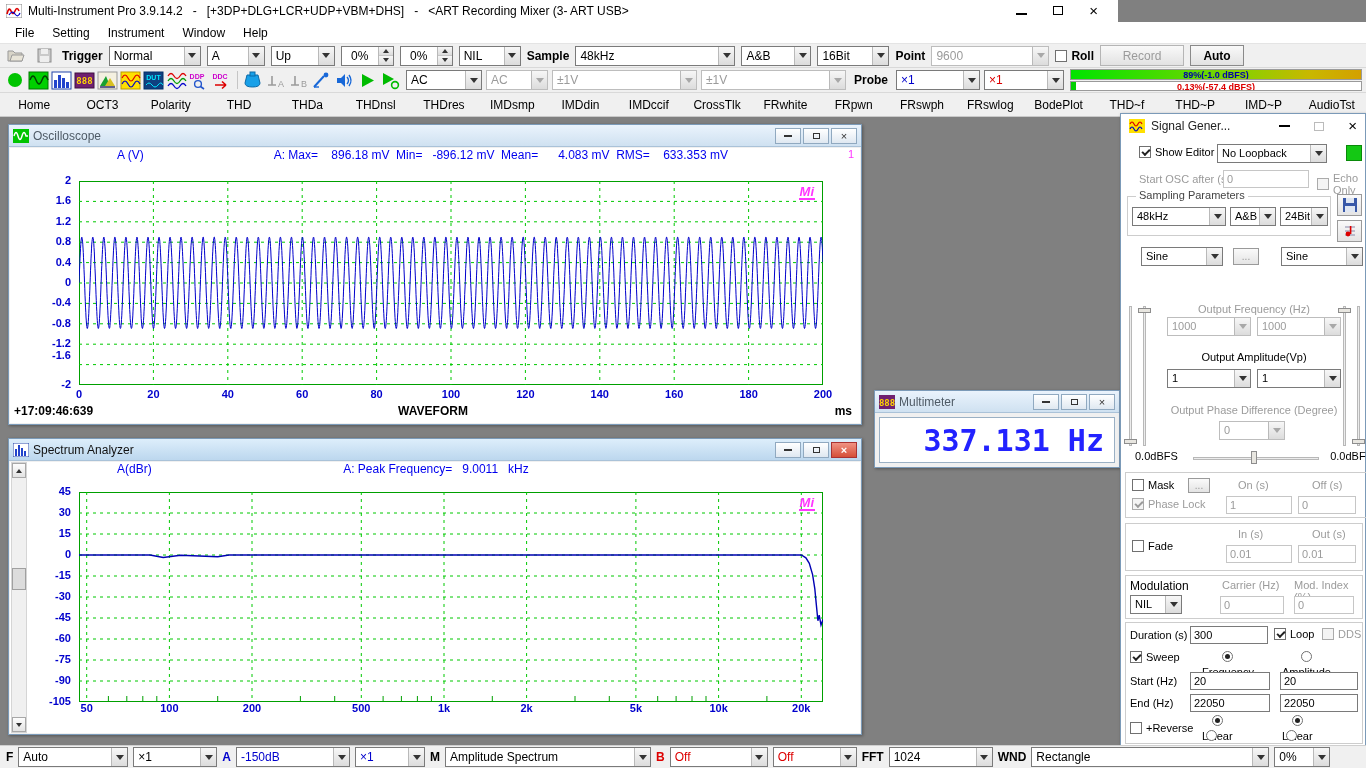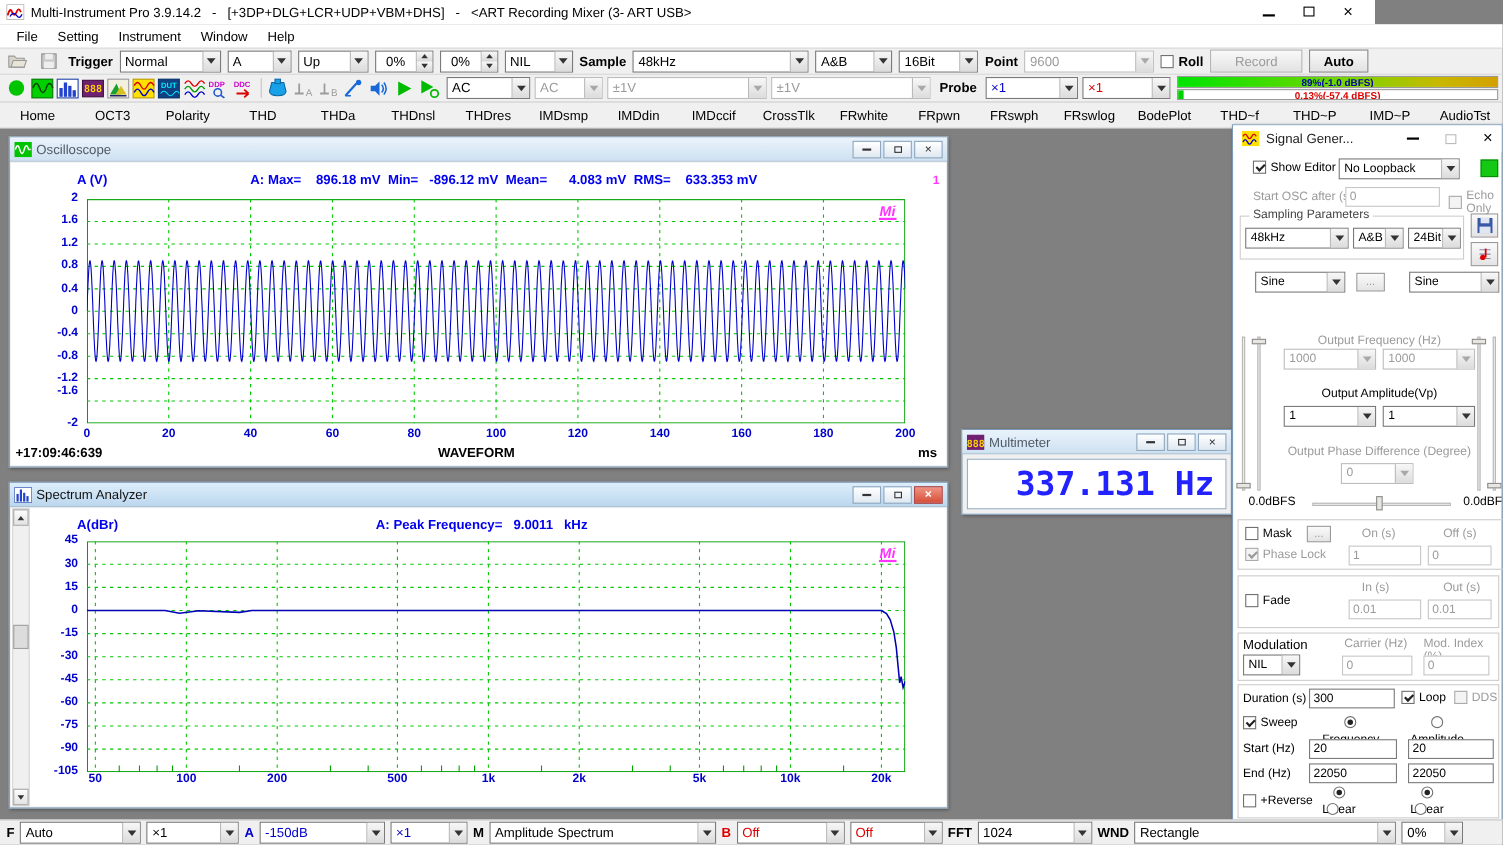--- a/index.html
+++ b/index.html
@@ -1,21 +1,21 @@
 <!DOCTYPE html>
 <html><head>
 <meta charset="utf-8">
 <style>
   * { margin:0; padding:0; box-sizing:border-box; }
   html,body { width:1366px; height:768px; overflow:hidden; background:#808080;
               font-family:"Liberation Sans", sans-serif; font-size:12px; color:#000; }
   .abs { position:absolute; }
 
   
-  #titlebar { position:absolute; left:0; top:0; width:1250px; height:22px; background:#fff;
+  #titlebar { position:absolute; left:0; top:0; width:1118px; height:22px; background:#fff;
               display:flex; align-items:center; padding:0 6px; }
   #titlebar .ttl { margin-left:6px; white-space:pre; }
   #titlebar .winctl { margin-left:auto; display:flex; gap:26px; padding-right:14px; align-items:center; }
   .glyph-min { width:11px; height:2px; background:#000; display:inline-block; }
   .glyph-max { width:10px; height:9px; border:1.5px solid #000; display:inline-block; }
   .glyph-close { font-size:15px; line-height:10px; }
 
   #menubar { position:absolute; left:0; top:22px; width:1366px; height:22px; background:#fff;
              display:flex; align-items:center; padding-left:6px; border-bottom:1px solid #e4e4e4; }
   #menubar span { padding:3px 9px; }
@@ -83,21 +83,21 @@
   .wtitle.active .wt { color:#111;text-align:right; }
   .wbtn { width:26px; height:16px; border:1px solid #90a9c0; background:linear-gradient(#fff,#dfe8f1);
           display:flex; align-items:center; justify-content:center; margin-left:2px; }
   .wbtn .m { width:8px; height:2px; background:#333; }
   .wbtn .r { width:7px; height:6px; border:1.5px solid #333; }
   .wbtn .x { font-size:11px; line-height:8px; color:#333; }
   .wbtn.close-active { background:linear-gradient(#f09384,#d54f38); border-color:#a33; }
   .wbtn.close-active .x { color:#fff; font-weight:bold; }
   .wicon { width:16px; height:14px; flex:none; }
 
-  .statline { height:22px; display:flex; align-items:flex-end; color:#0000ee; font-weight:bold; white-space:pre; }
+  .statline { height:22px; display:flex; align-items:flex-start; color:#0000ee; font-weight:normal; white-space:pre;margin-left:47px; }
 
   .plotwrap { position:absolute; background:#fff; }
   .ticklbl { position:absolute; color:#0000cc; font-weight:bold; font-size:11px; white-space:nowrap; }
   .milogo { position:absolute; color:#ff35ff; font-weight:bold; font-style:italic; font-size:13px;
             border-bottom:2px solid #ff35ff; line-height:13px; padding:0 1px; }
 
   .vsb { position:absolute; width:16px; background:#f0f0f0; border:1px solid #d5d5d5; }
   .vsb .sbtn { position:absolute; left:0; width:14px; height:15px; background:linear-gradient(#fdfdfd,#e3e3e3);
                border:1px solid #a8a8a8; display:flex; align-items:center; justify-content:center; }
   .vsb .thumb { position:absolute; left:0; width:14px; height:22px; background:#dcdcdc; border:1px solid #a0a0a0; }

